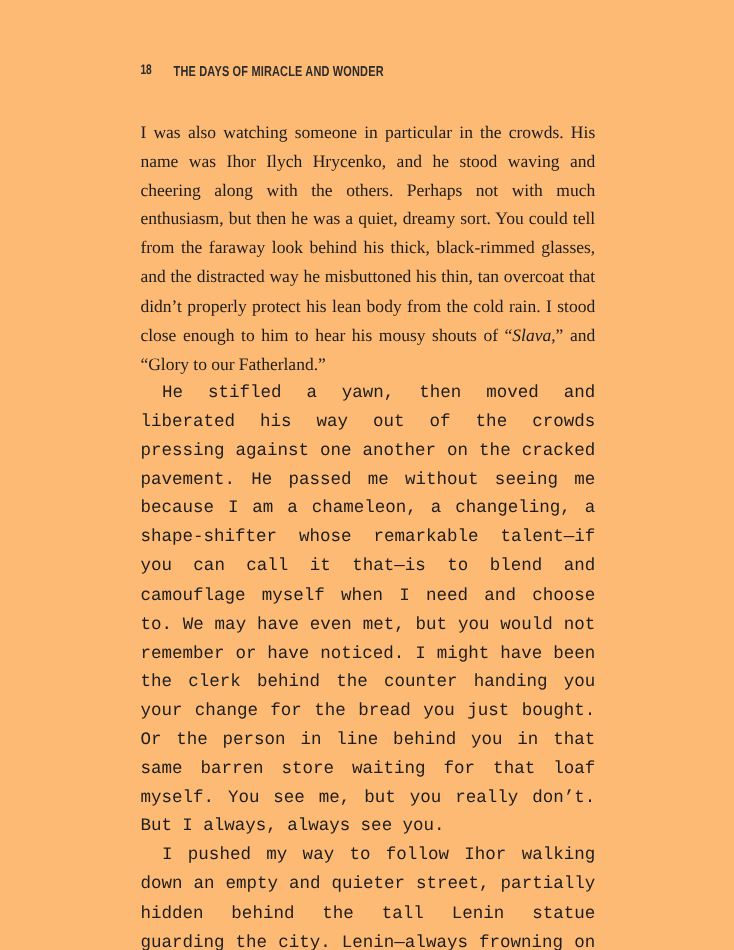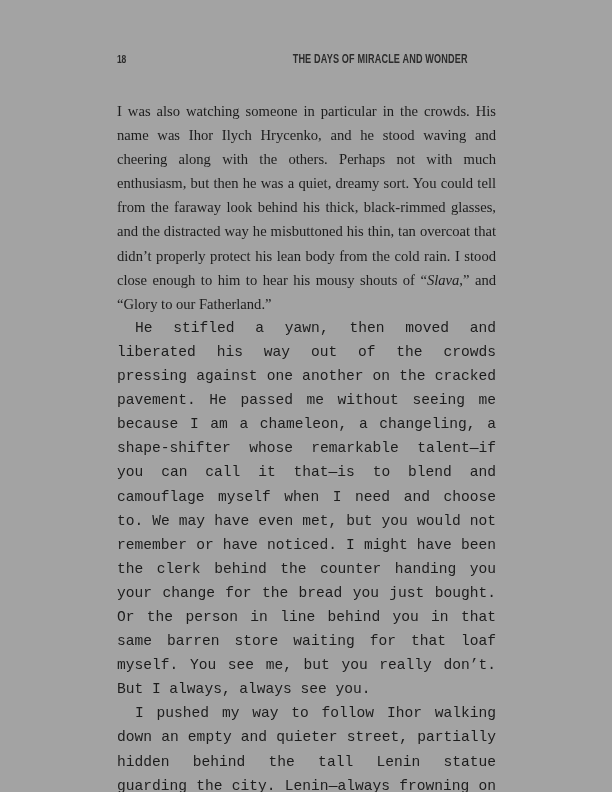--- a/index.html
+++ b/index.html
@@ -5,21 +5,21 @@
   html, body {
     margin: 0;
     padding: 0;
     background: #ffffff;
   }
 
   .page {
     position: relative;
     width: 612px;
     height: 792px;
-    background: #a3a3a3;
+    background: #fdba74;
     overflow: hidden;
     -webkit-font-smoothing: antialiased;
   }
 
   
   .running-head {
     position: absolute;
     left: 117px;
     top: 52px;
     width: 378px;
@@ -38,21 +38,21 @@
     transform: scaleX(0.74);
     transform-origin: left center;
     line-height: 14px;
   }
 
   .head-title {
     position: absolute;
     left: 0;
     top: 0;
     width: 378px;
-    text-align: right;
+    text-align: left;
     font-family: "Liberation Sans", sans-serif;
     font-weight: 700;
     font-size: 12px;
     letter-spacing: 0.2px;
     color: #2b2b2b;
     line-height: 14px;
   }
   .head-title span {
     display: inline-block;
     transform: scaleX(0.76);

